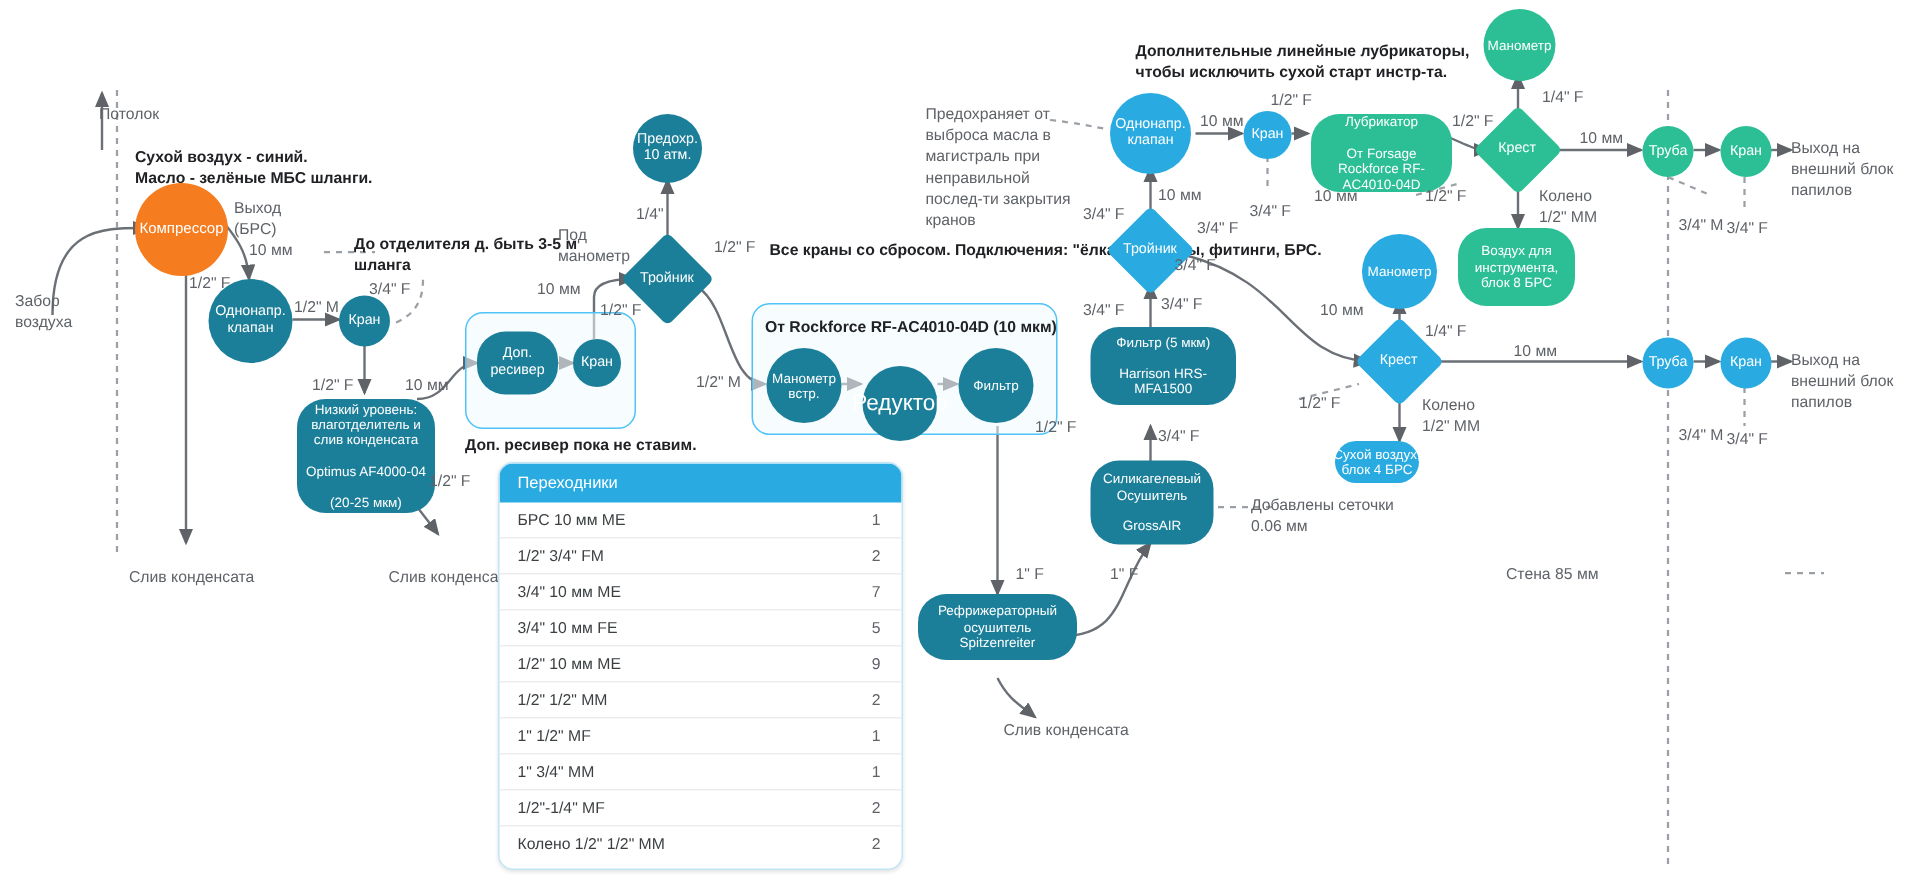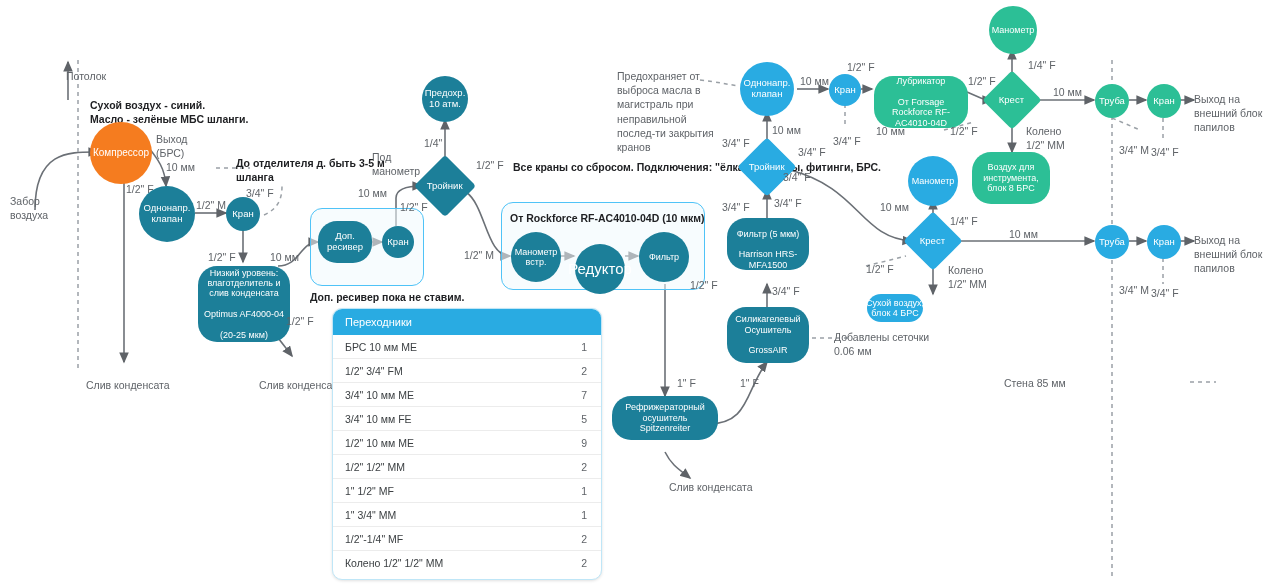--- a/index.html
+++ b/index.html
@@ -235,21 +235,21 @@
   <div class="node rrect c-teal" style="left:727px;top:307px;width:82px;height:56px;font-size:9px;white-space:pre;">
     <span>Силикагелевый
 Осушитель
 
 GrossAIR</span>
   </div>
   <div class="lbl" style="left:834px;top:330px;">Добавлены сеточки
 0.06 мм</div>
 
   <div class="lbl" style="left:772px;top:284px;">3/4" F</div>
-  <div class="node rrect c-teal" style="left:727px;top:218px;width:82px;height:52px;font-size:9px;white-space:pre;align-items:flex-end;">
+  <div class="node rrect c-teal" style="left:727px;top:218px;width:97px;height:52px;font-size:9px;white-space:pre;">
     <span>Фильтр (5 мкм)
 
 Harrison HRS-
 MFA1500</span>
   </div>
   <div class="lbl" style="left:774px;top:196px;">3/4" F</div>
   <div class="lbl" style="left:722px;top:200px;">3/4" F</div>
 
   <div class="node dia c-blue" style="left:746px;top:146px;width:42px;height:42px;font-size:9.5px;">
     <span>Тройник</span>
@@ -258,20 +258,22 @@
   <div class="lbl" style="left:772px;top:123px;">10 мм</div>
   <div class="lbl" style="left:798px;top:145px;">3/4" F</div>
   <div class="lbl" style="left:783px;top:170px;">3/4" F</div>
 
   <div class="lbl" style="left:617px;top:69px;">Предохраняет от
 выброса масла в
 магистраль при
 неправильной
 послед-ти закрытия
 кранов</div>
+  <div class="lbl b" style="left:757px;top:27px;">Дополнительные линейные лубрикаторы,
+чтобы исключить сухой старт инстр-та.</div>
 
   <div class="node circ c-blue" style="left:740px;top:62px;width:54px;height:54px;font-size:9.5px;white-space:pre;">
     <span>Однонапр.
 клапан</span>
   </div>
   <div class="lbl" style="left:800px;top:74px;">10 мм</div>
   <div class="lbl" style="left:847px;top:60px;">1/2" F</div>
   <div class="node circ c-blue" style="left:829px;top:74px;width:32px;height:32px;font-size:9.5px;">
     <span>Кран</span>
   </div>
@@ -321,21 +323,21 @@
     <span>Манометр</span>
   </div>
   <div class="lbl" style="left:950px;top:214px;">1/4" F</div>
 
   <div class="node dia c-blue" style="left:912px;top:220px;width:42px;height:42px;font-size:9.5px;">
     <span>Крест</span>
   </div>
   <div class="lbl" style="left:866px;top:262px;">1/2" F</div>
   <div class="lbl" style="left:948px;top:263px;">Колено
 1/2" ММ</div>
-  <div class="node rrect c-blue" style="left:867px;top:294px;width:56px;height:28px;font-size:9px;white-space:pre;">
+  <div class="node rrect c-blue" style="left:890px;top:294px;width:56px;height:28px;font-size:9px;white-space:pre;">
     <span>Сухой воздух,
 блок 4 БРС</span>
   </div>
   <div class="lbl" style="left:1009px;top:227px;">10 мм</div>
 
   <div class="node circ c-blue" style="left:1095px;top:225px;width:34px;height:34px;font-size:9.5px;">
     <span>Труба</span>
   </div>
   <div class="lbl" style="left:1119px;top:283px;">3/4" M</div>
   <div class="node circ c-blue" style="left:1147px;top:225px;width:34px;height:34px;font-size:9.5px;">

